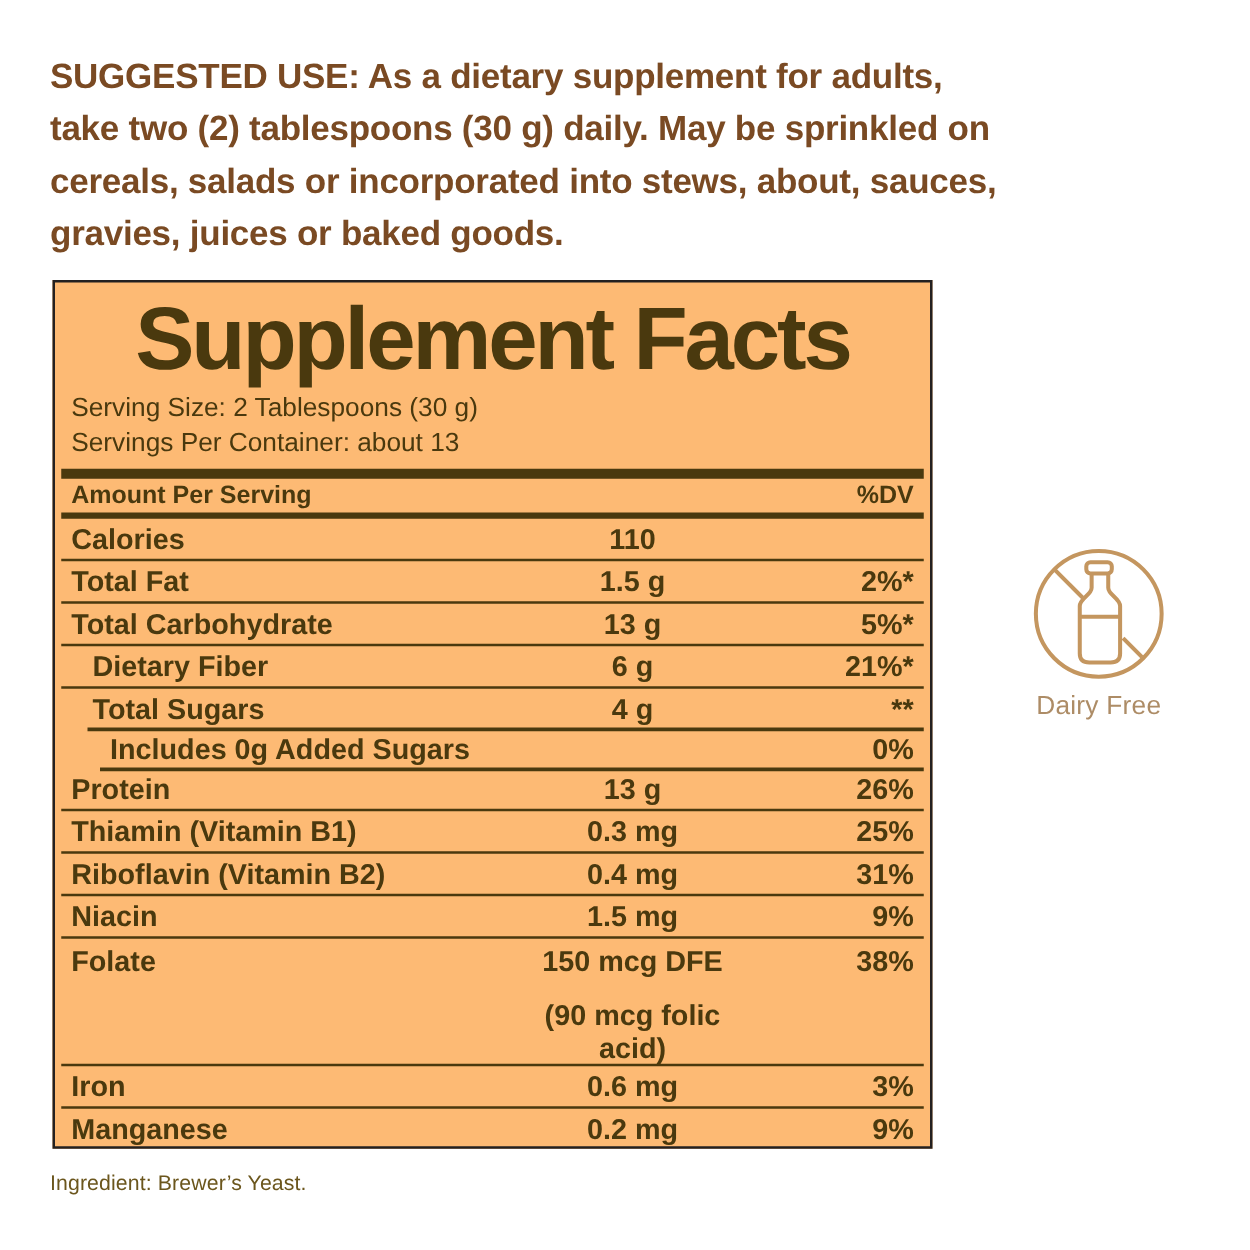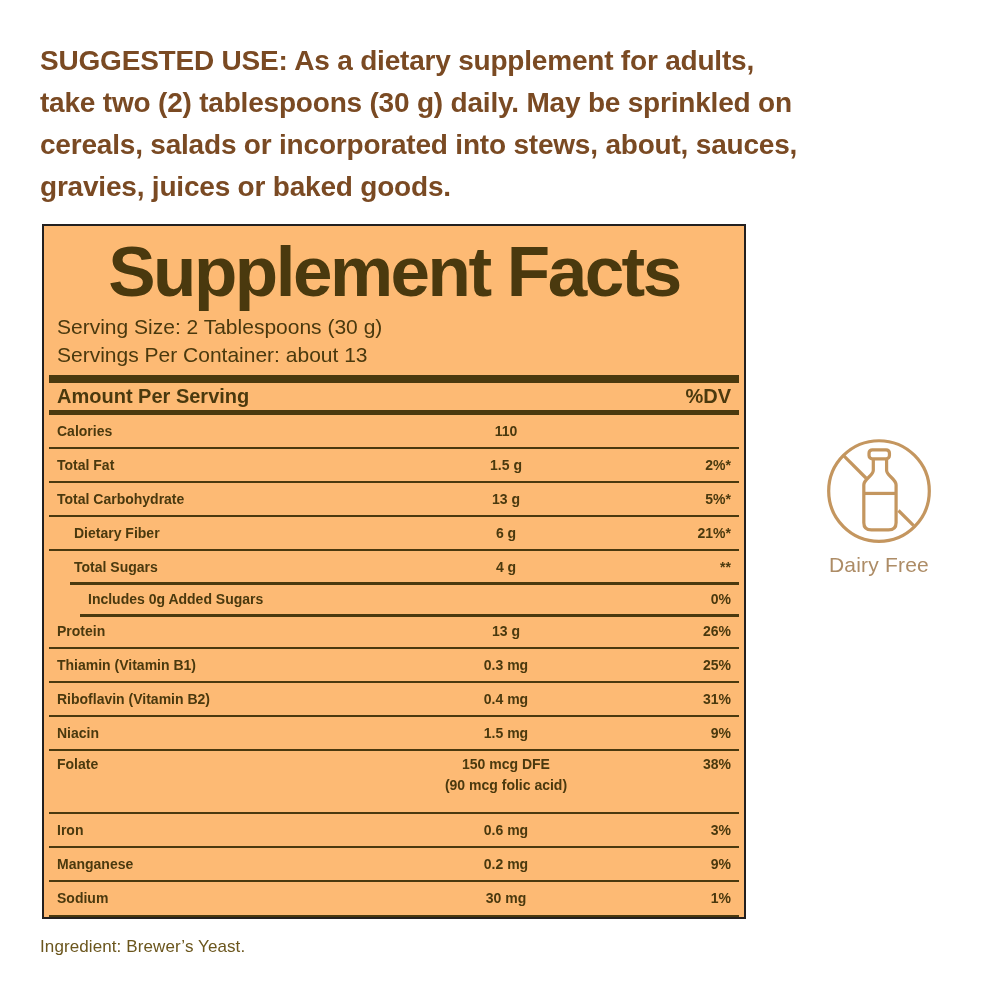--- a/index.html
+++ b/index.html
@@ -40,36 +40,36 @@
   .bar-thick-top{height:8px;margin-top:6px;}
   .bar-medium{height:5px;}
   .bar-thick-bottom{height:11px;margin-top:1px;}
   .hdr-row{
     display:flex;justify-content:space-between;align-items:center;
     height:27px;padding:0 8px;font-weight:bold;font-size:20px;
   }
   
   .nrow{
     display:grid;grid-template-columns:1fr 200px 125px;align-items:center;
-    min-height:32px;padding:0 8px;font-weight:bold;font-size:14px;
+    min-height:32px;padding:0 8px;font-weight:bold;font-size:23px;
     border-bottom:2px solid var(--ink);position:relative;
   }
   .nrow:last-child{border-bottom:none;}
   .nrow.prule{border-bottom:none;}
   .nrow.prule::after{
     content:"";position:absolute;bottom:-1.5px;height:3px;background:var(--ink);
     right:0;left:21px;
   }
   .nrow.ind2.prule::after{left:31px;}
   .nrow.ind1 .nm{padding-left:17px;}
   .nrow.ind2 .nm{padding-left:31px;}
   .nrow.tall{align-items:start;padding-top:5px;min-height:56px;}
   .cell.am{text-align:center;}
   .cell.dv{text-align:right;}
-  .am2{display:block;line-height:26px;}
+  .am2{display:block;line-height:26px;margin-top:16px;}
   
   .dairy-badge{
     position:absolute;left:820px;top:436px;width:118px;
     display:flex;flex-direction:column;align-items:center;
   }
   .dairy-badge svg{display:block;}
   .dairy-label{
     margin-top:5px;font-size:21px;color:var(--tan-text);letter-spacing:0.2px;
   }
   

